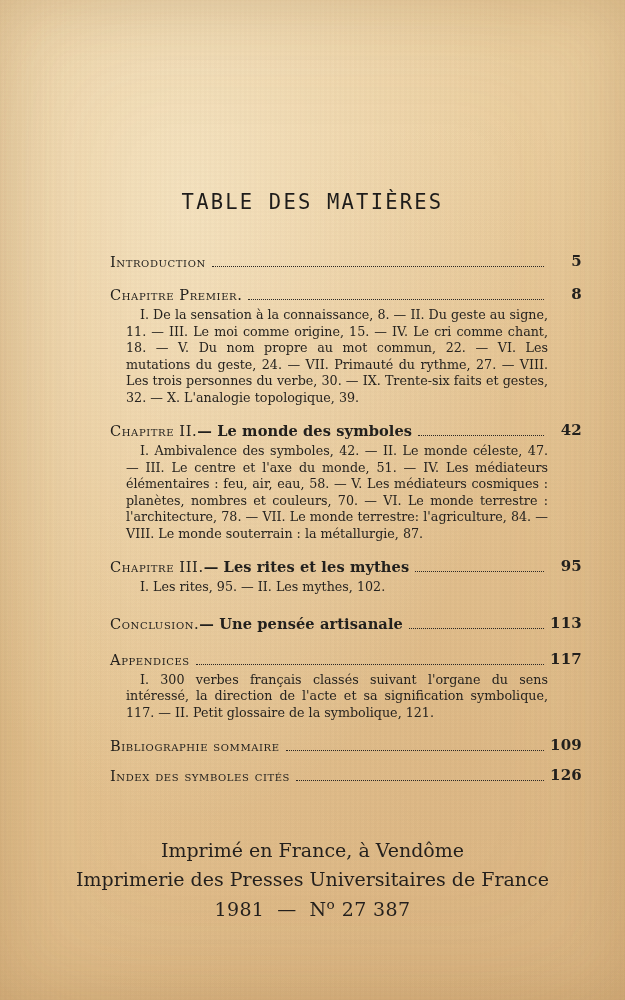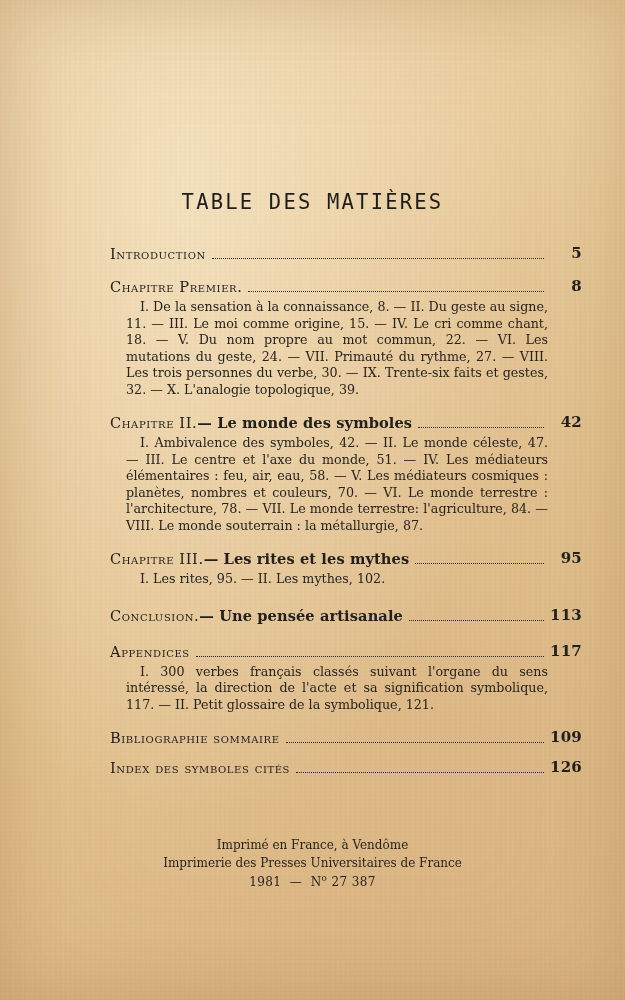--- a/index.html
+++ b/index.html
@@ -55,21 +55,21 @@
     text-align: center;
     font-family: "DejaVu Sans Mono", monospace;
     font-size: 20.5px;
     font-weight: 500;
     letter-spacing: 2.2px;
     color: #1e1c1a;
   }
   .toc {
     position: absolute;
     left: 110px;
-    top: 244px;
+    top: 252px;
     width: 472px;
   }
   .entry {
     margin-bottom: 2px;
   }
   .entry-line {
     display: flex;
     align-items: flex-end;
     font-size: 14.6px;
     letter-spacing: 0.2px;
@@ -113,21 +113,21 @@
   .gap-sm { height: 10px; }
   .gap-md { height: 13px; }
   .gap-lg { height: 16px; }
 
   .colophon {
     position: absolute;
     left: 0;
     right: 0;
     top: 836px;
     text-align: center;
-    font-size: 12px;
+    font-size: 19px;
     line-height: 1.52;
     color: #231f1c;
   }
   .colophon .line3 {
     letter-spacing: 0.4px;
   }
   .sup {
     font-size: 0.72em;
     vertical-align: super;
   }

